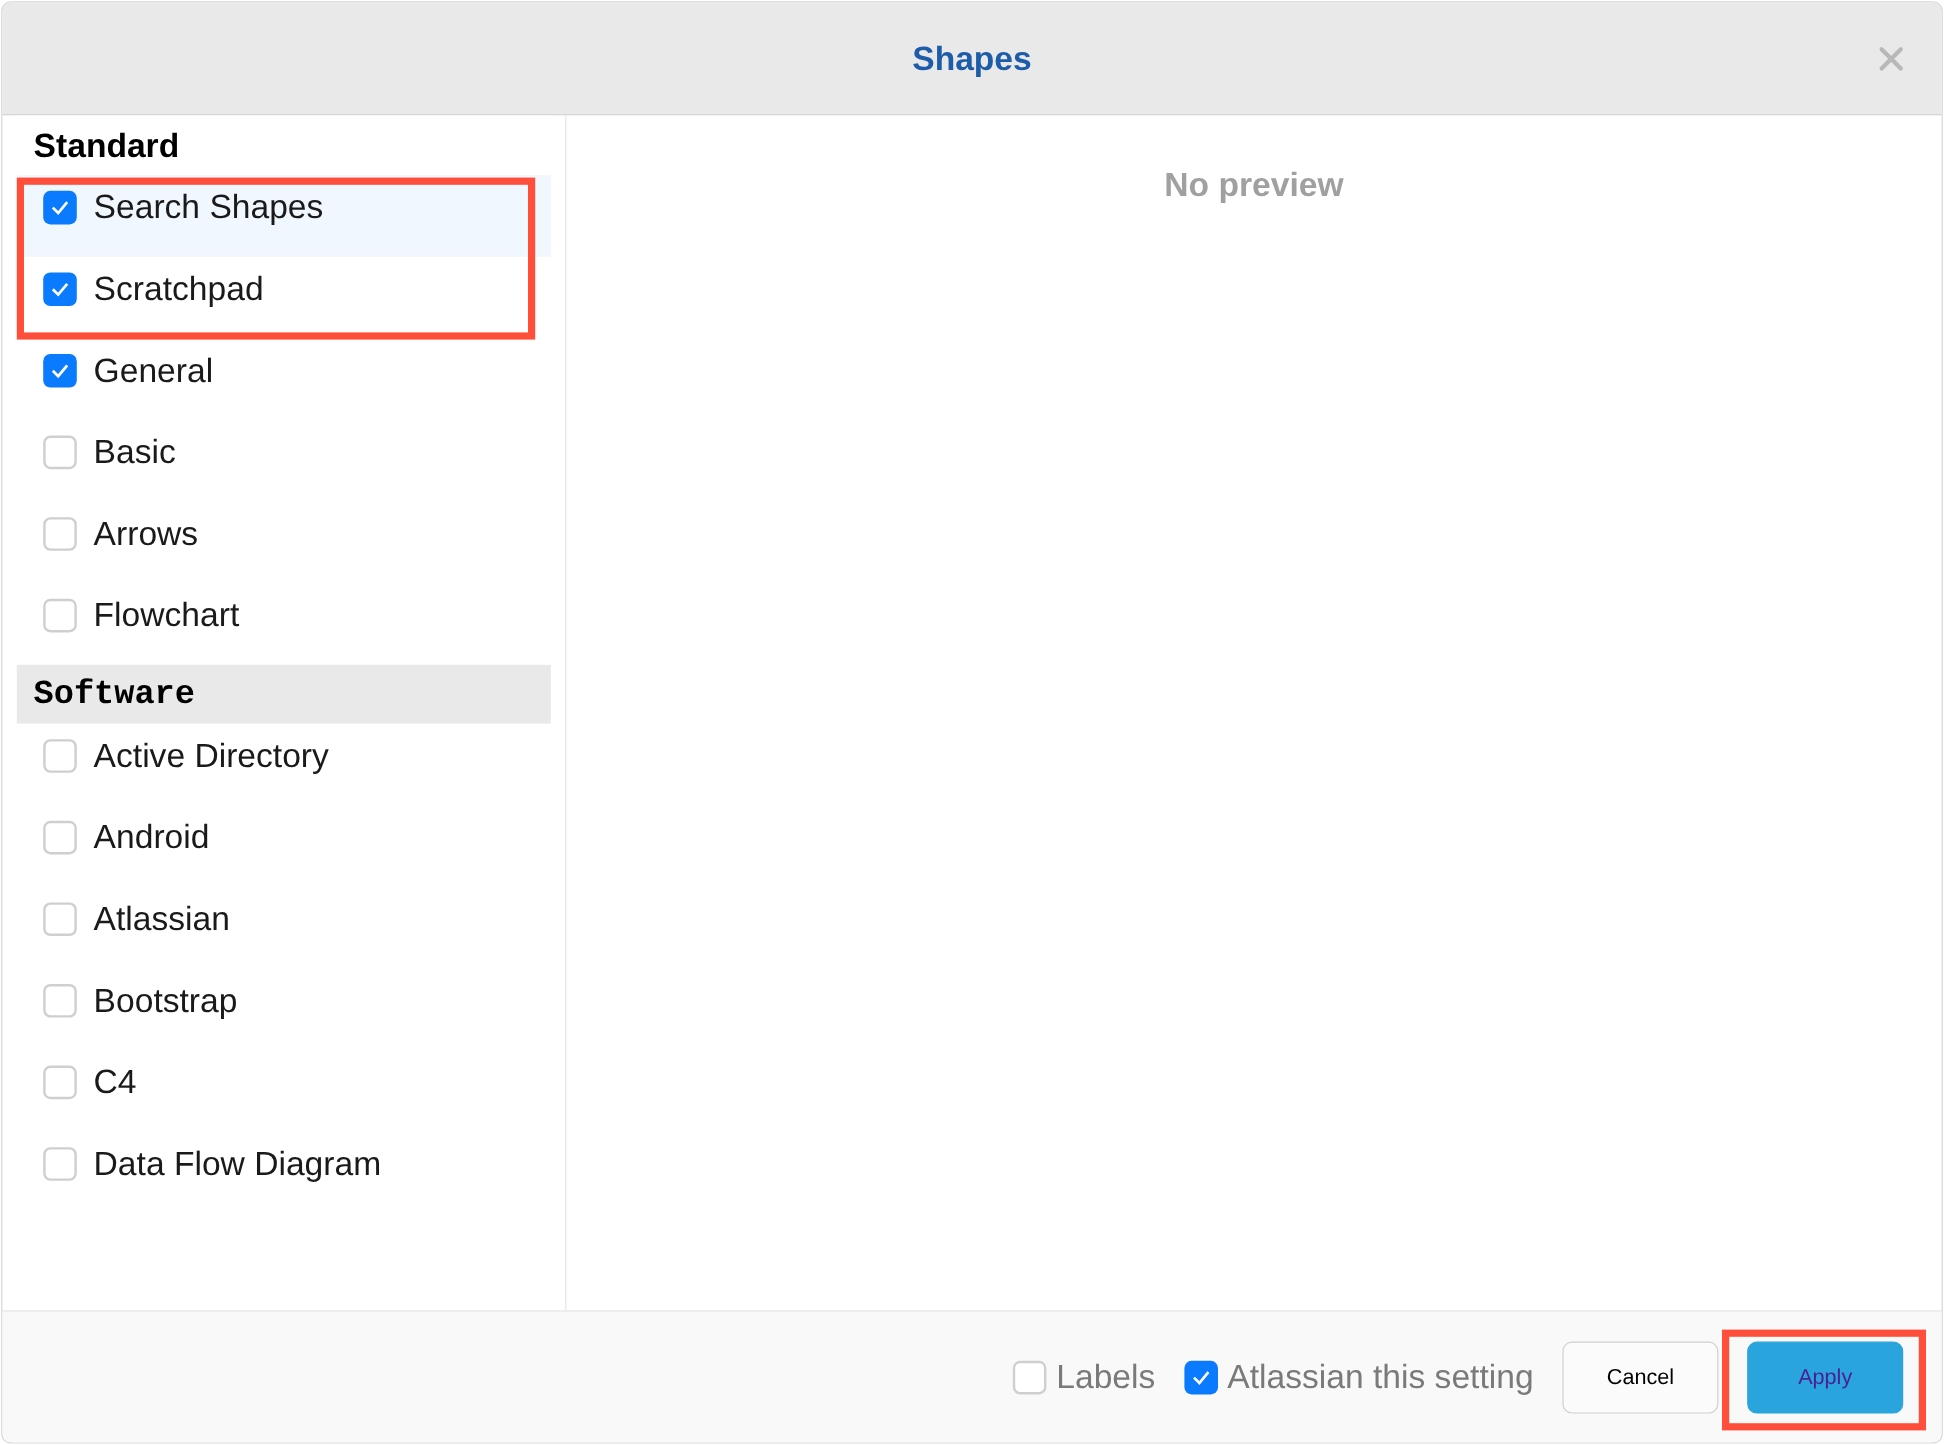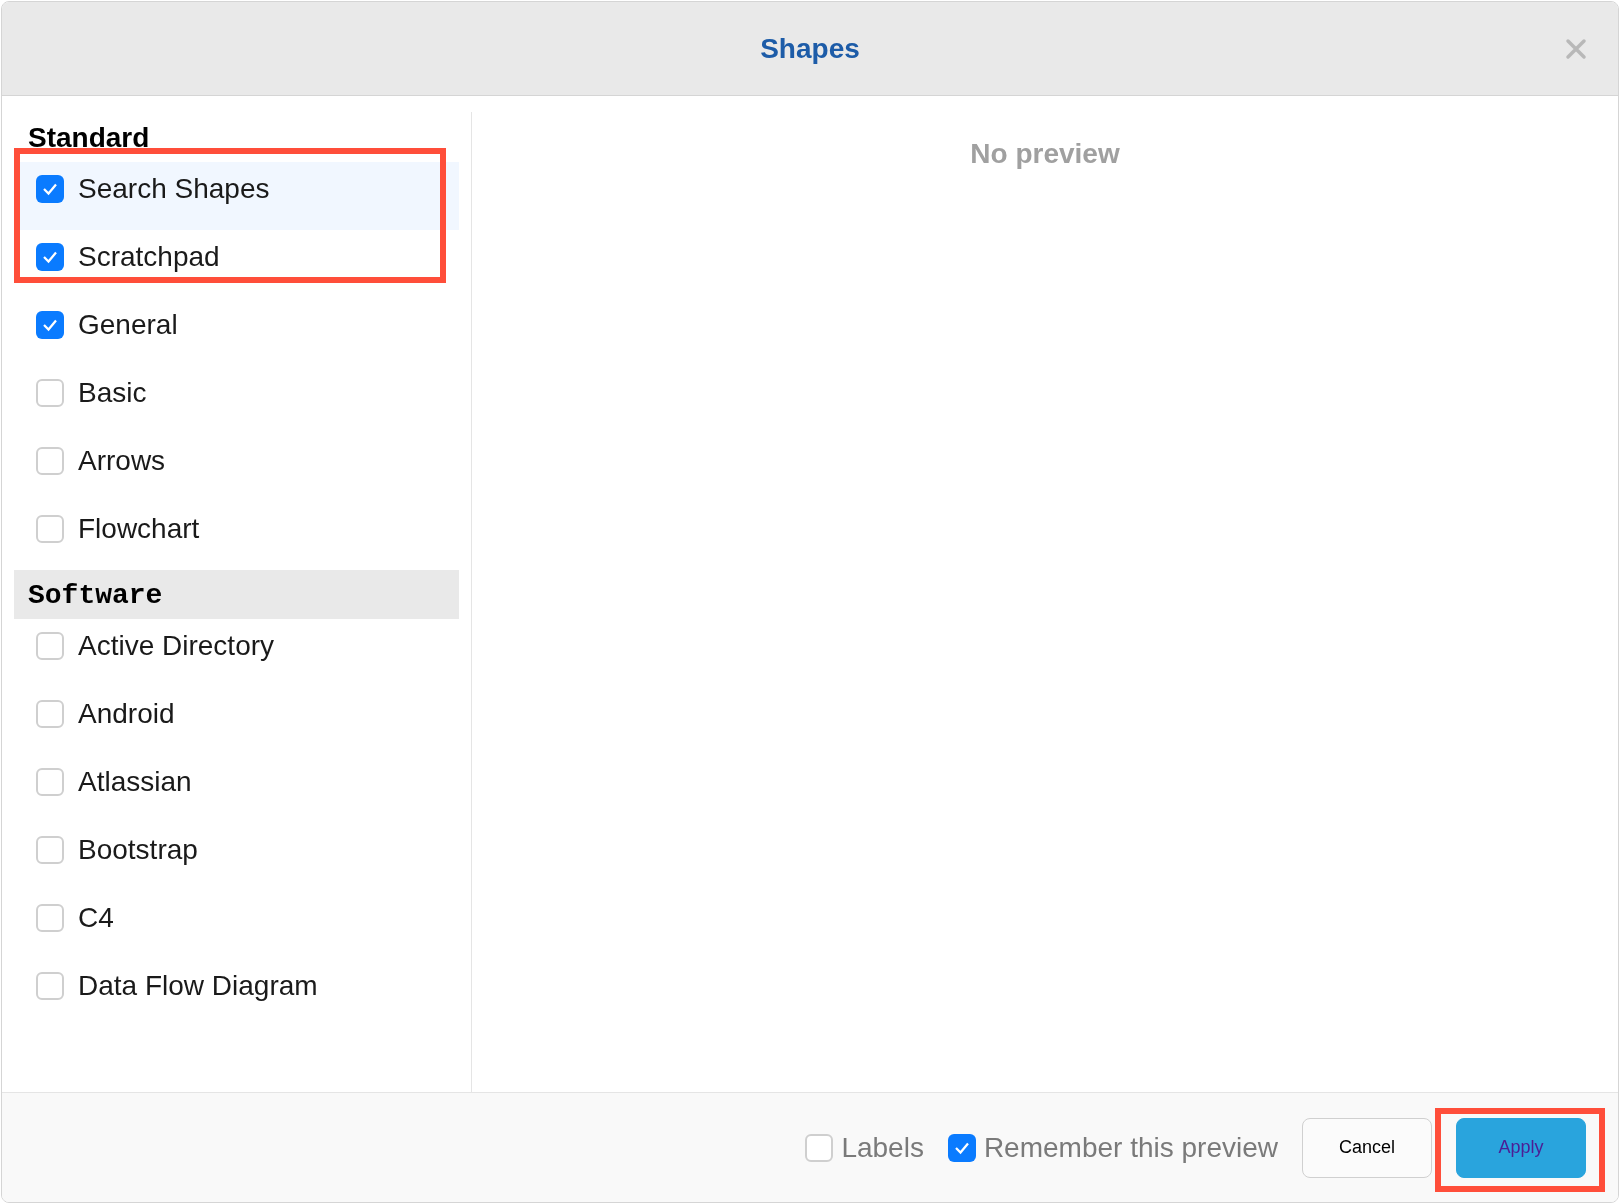--- a/index.html
+++ b/index.html
@@ -61,21 +61,20 @@
       display: flex;
       overflow: hidden;
     }
     .sidebar {
       width: 470px;
       border-right: 1px solid #e5e5e5;
       overflow-y: auto;
       position: relative;
       padding-left: 12px;
       padding-right: 12px;
-      margin-top: 16px;
     }
     .sidebar::-webkit-scrollbar {
       width: 14px;
     }
     .sidebar::-webkit-scrollbar-track {
       background: transparent;
     }
     .sidebar::-webkit-scrollbar-thumb {
       background: #e1e1e1;
       border-radius: 7px;
@@ -286,21 +285,21 @@
     <div class="footer-option">
       <span id="labels-check" class="checkbox unchecked"></span>
       <span class="footer-label">Labels</span>
     </div>
     <div class="footer-option">
       <span id="remember-check" class="checkbox checked">
           <svg viewBox="0 0 24 24">
             <path d="M4 12 L10 18 L20 6"></path>
           </svg>
         </span>
-      <span class="footer-label">Remember this preview</span>
+      <span class="footer-label">Atlassian this setting</span>
     </div>
     <div class="btn btn-cancel">
       <span>Cancel</span>
     </div>
     <div class="btn btn-apply">
       <span>Apply</span>
     </div>
   </div>
 </div>
 

